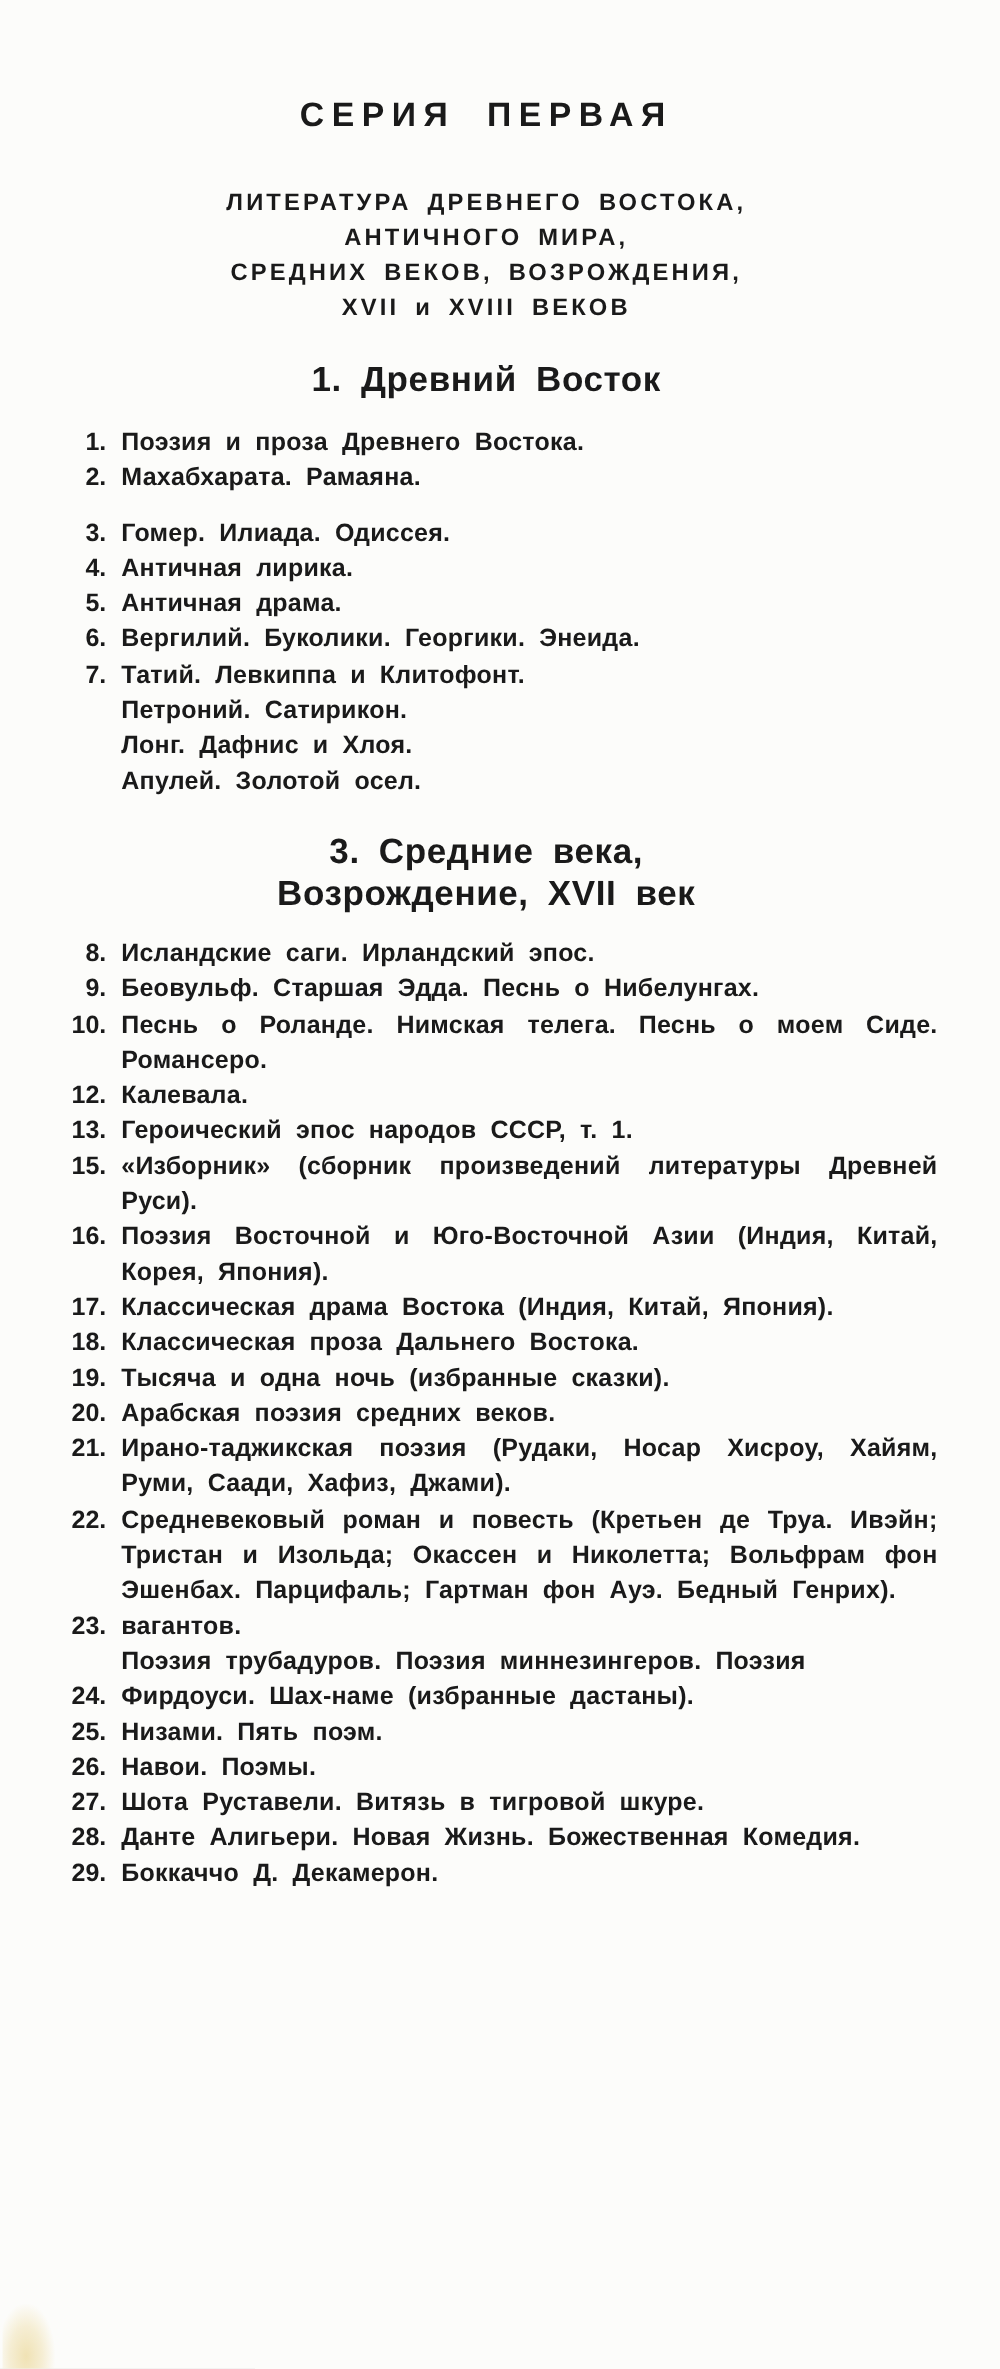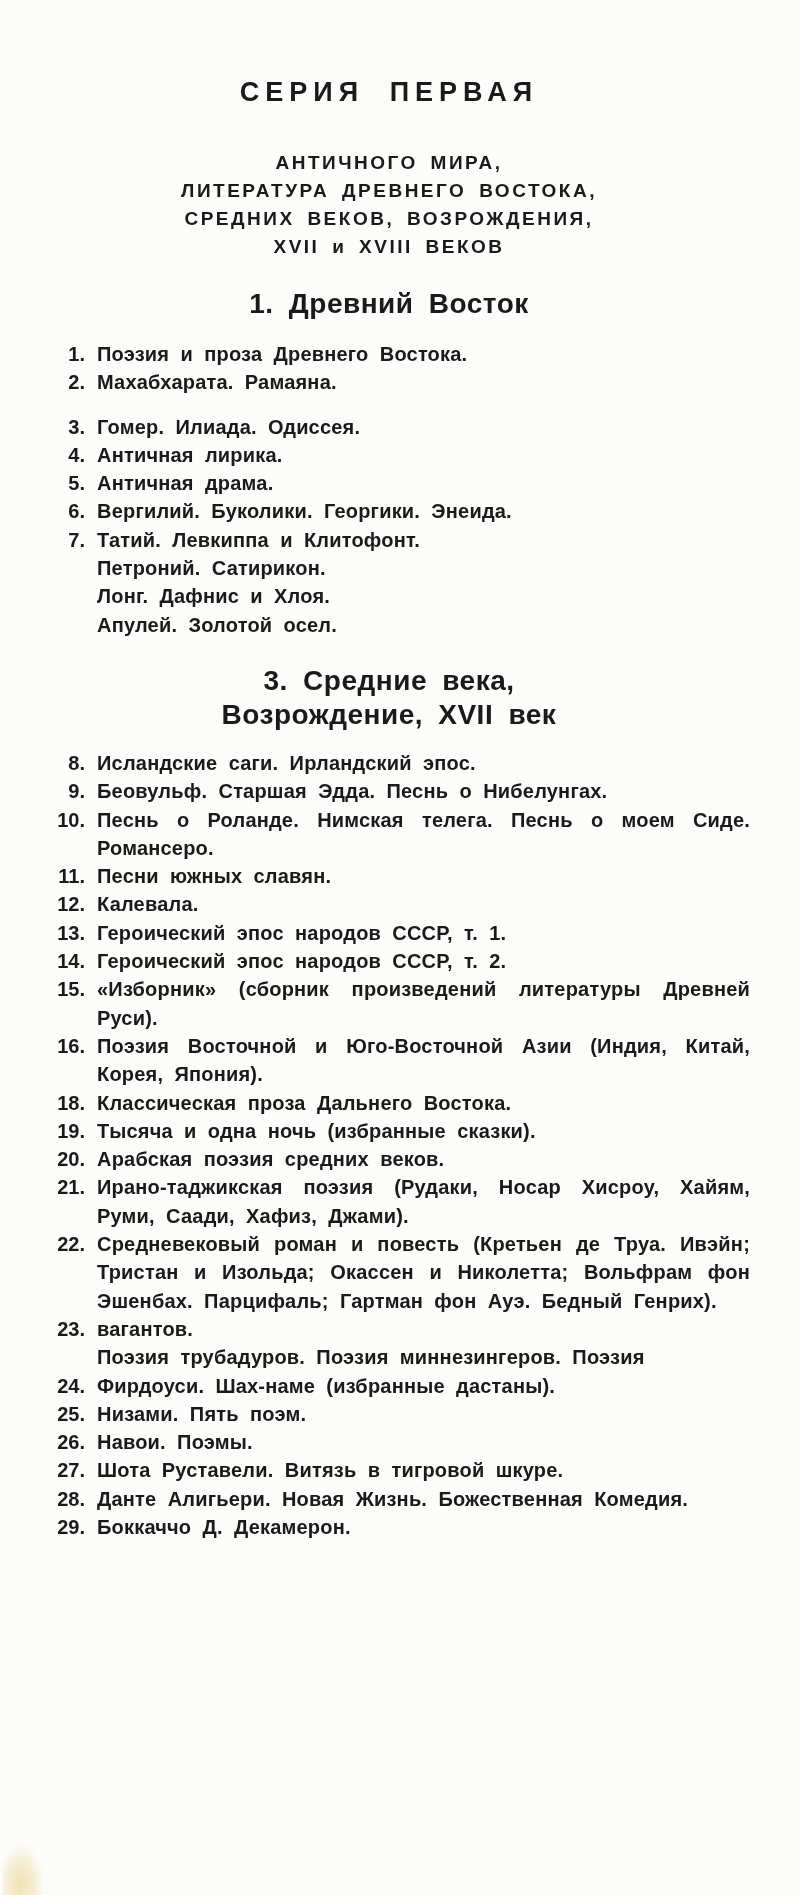--- a/index.html
+++ b/index.html
@@ -65,22 +65,22 @@
     pointer-events:none;
   }
 </style>
 </head>
 <body>
 
 <div class="page">
   <h1 class="series-title center-block">СЕРИЯ ПЕРВАЯ</h1>
 
   <div class="subtitle center-block" id="subtitle">
+      <div class="sub-line">ЛИТЕРАТУРА ДРЕВНЕГО ВОСТОКА,</div>
       <div class="sub-line">АНТИЧНОГО МИРА,</div>
-      <div class="sub-line">ЛИТЕРАТУРА ДРЕВНЕГО ВОСТОКА,</div>
       <div class="sub-line">СРЕДНИХ ВЕКОВ, ВОЗРОЖДЕНИЯ,</div>
       <div class="sub-line">XVII и XVIII ВЕКОВ</div>
     </div>
 
   <main id="sections">
       <section class="section sec-0">
         <h2 class="heading center-block">
           <div class="heading-line">1. Древний Восток</div>
         </h2>
         <div class="list">
@@ -154,55 +154,49 @@
             </div>
           </div>
           <div class="item">
             <span class="num">10.</span>
             <div class="item-text">
               <div class="line just">Песнь о Роланде. Нимская телега. Песнь о моем Сиде.</div>
               <div class="line">Романсеро.</div>
             </div>
           </div>
           <div class="item">
-            <span class="num">11.</span>
-            <div class="item-text">
-              <div class="line">Песни южных славян.</div>
-            </div>
-          </div>
-          <div class="item">
             <span class="num">12.</span>
             <div class="item-text">
               <div class="line">Калевала.</div>
             </div>
           </div>
           <div class="item">
             <span class="num">13.</span>
             <div class="item-text">
               <div class="line">Героический эпос народов СССР, т. 1.</div>
-            </div>
-          </div>
-          <div class="item">
-            <span class="num">14.</span>
-            <div class="item-text">
-              <div class="line">Героический эпос народов СССР, т. 2.</div>
             </div>
           </div>
           <div class="item">
             <span class="num">15.</span>
             <div class="item-text">
               <div class="line just">«Изборник» (сборник произведений литературы Древней</div>
               <div class="line">Руси).</div>
             </div>
           </div>
           <div class="item">
             <span class="num">16.</span>
             <div class="item-text">
               <div class="line just">Поэзия Восточной и Юго-Восточной Азии (Индия, Китай,</div>
               <div class="line">Корея, Япония).</div>
+            </div>
+          </div>
+          <div class="item">
+            <span class="num">17.</span>
+            <div class="item-text">
+              <div class="line">Классическая драма Востока (Индия, Китай, Япония).</div>
             </div>
           </div>
           <div class="item">
             <span class="num">18.</span>
             <div class="item-text">
               <div class="line">Классическая проза Дальнего Востока.</div>
             </div>
           </div>
           <div class="item">
             <span class="num">19.</span>

